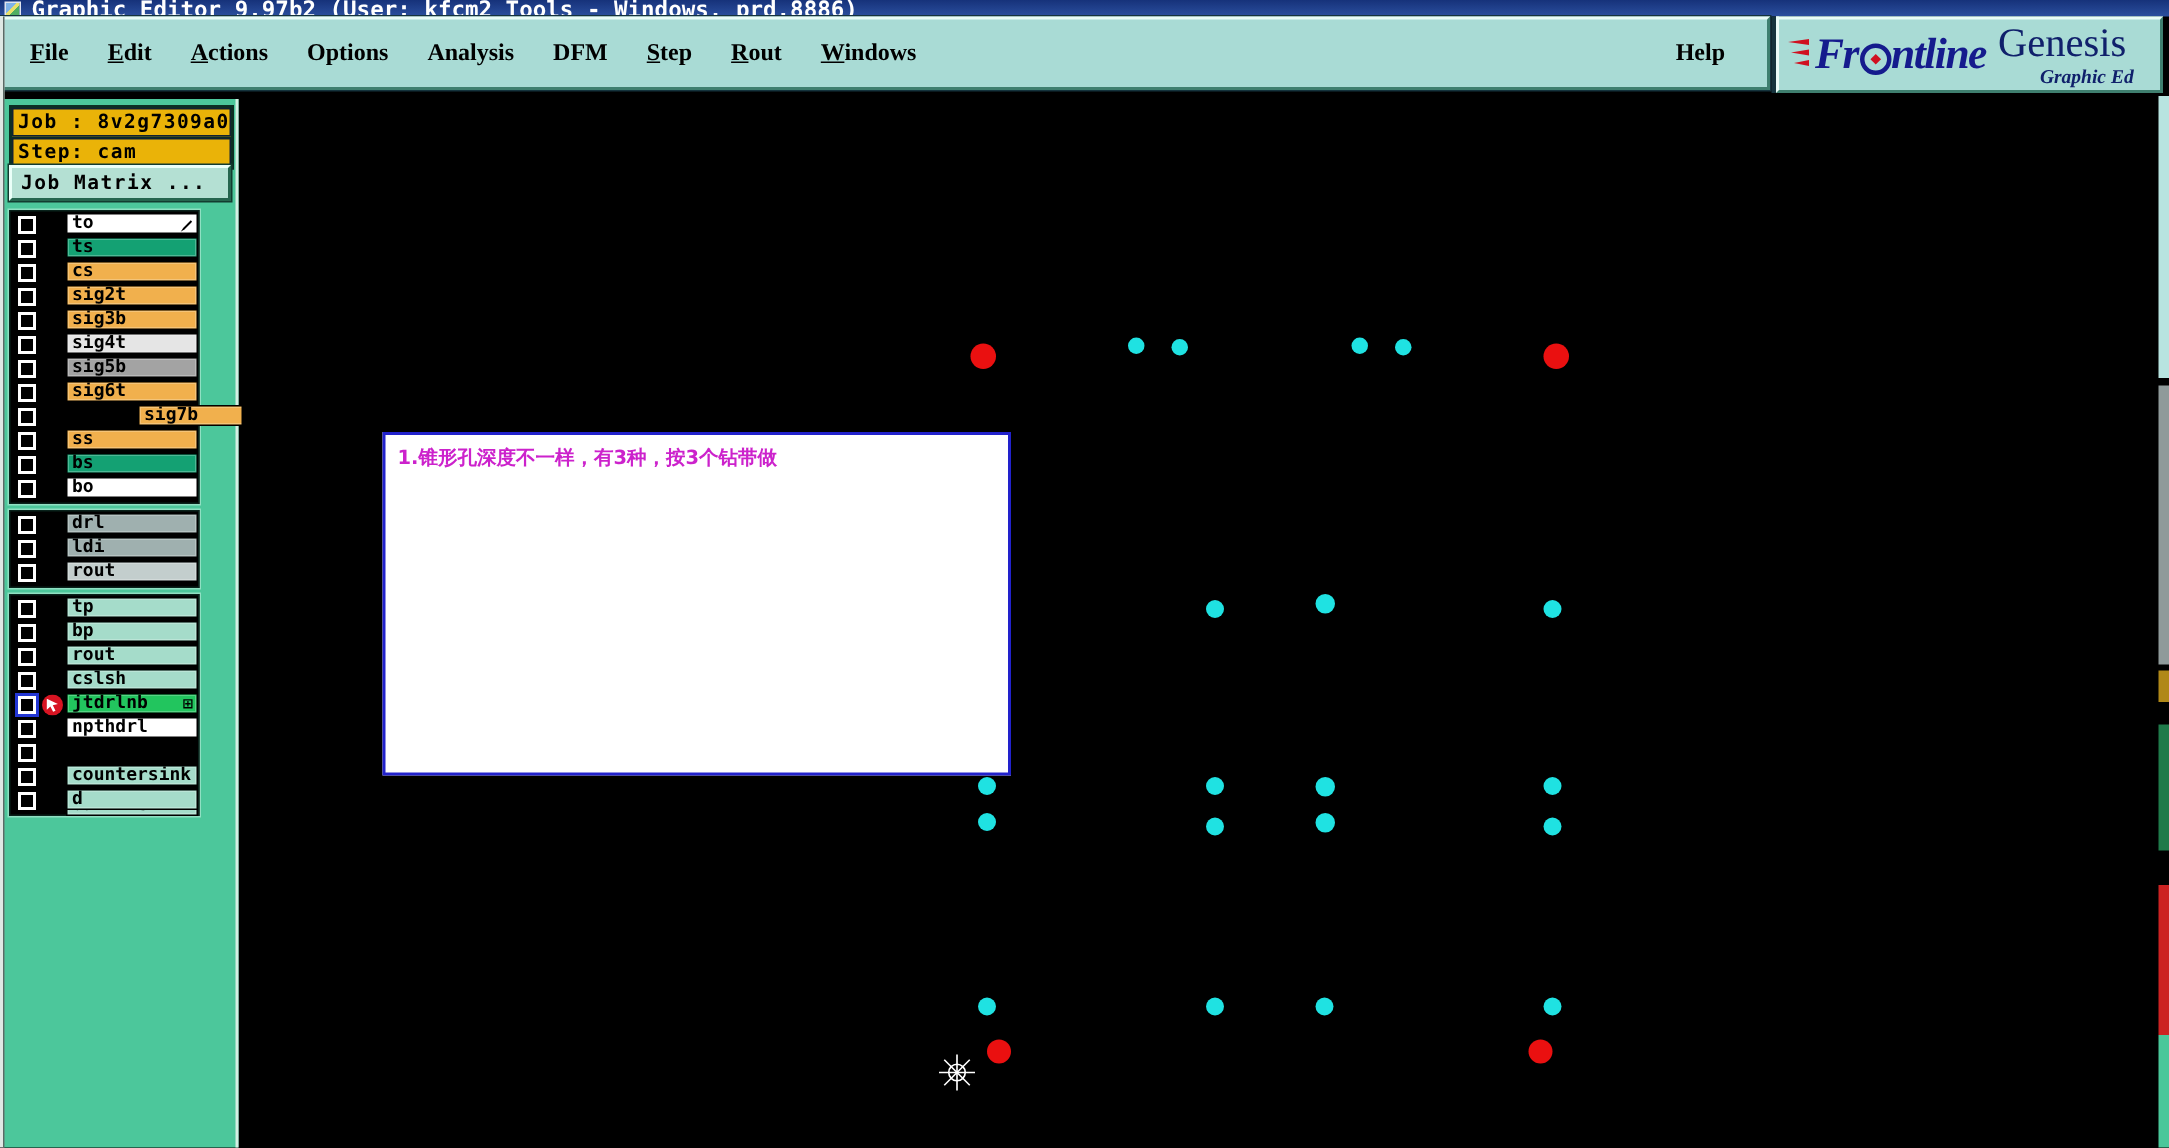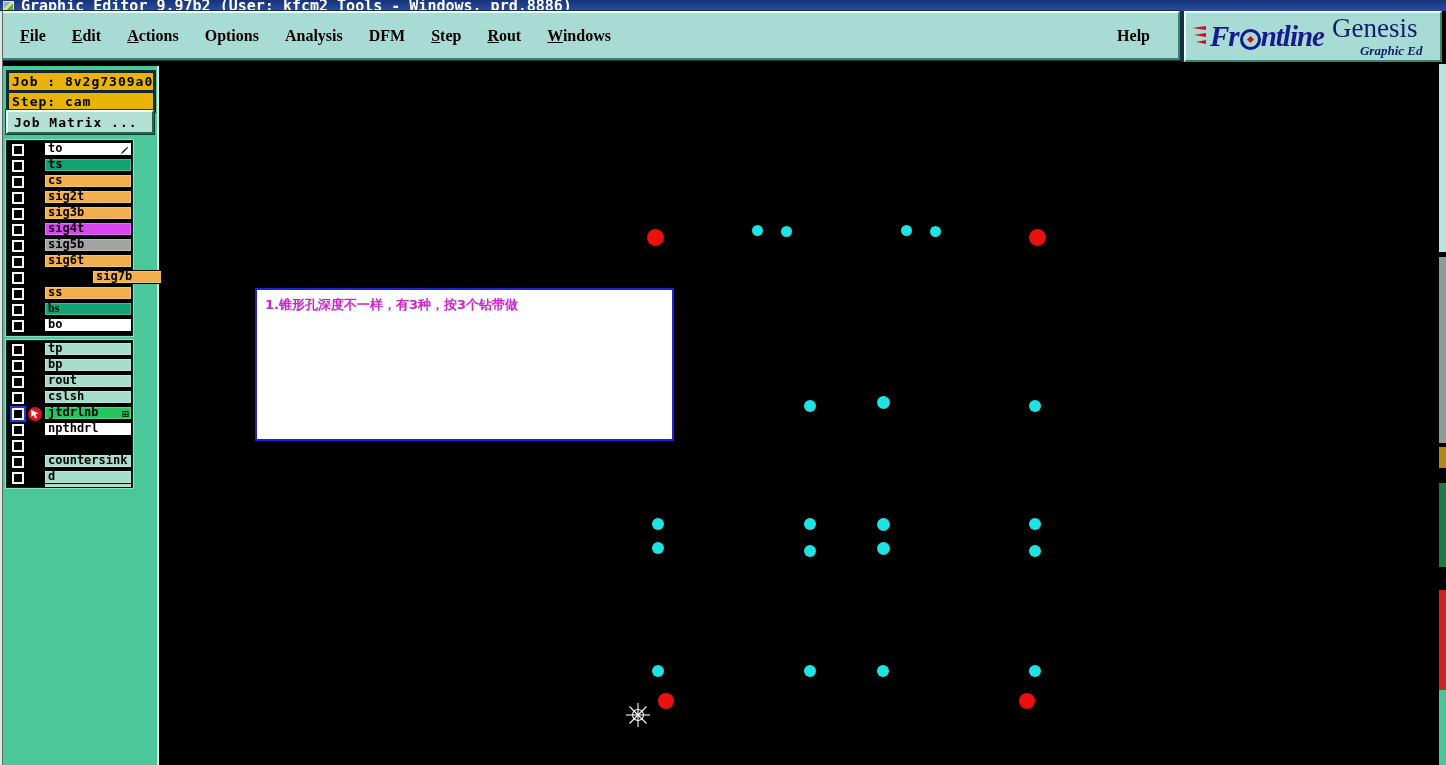--- a/index.html
+++ b/index.html
@@ -95,21 +95,21 @@
     box-sizing:border-box;font-family:"DejaVu Sans Mono",monospace;white-space:nowrap;overflow:hidden;
     display:flex;align-items:flex-end;cursor:pointer;
   }
   .bar-label{flex:1;}
   .bar-icon{flex:none;margin-right:2px;display:flex;align-items:center;}
   .grid-glyph{font-size:9px;line-height:9px;font-family:"DejaVu Sans",sans-serif;}
   
   #canvas{position:absolute;left:161px;top:66px;width:1277px;height:699px;background:#000;}
   .dot{position:absolute;border-radius:50%;}
   #note-box{
-    position:absolute;left:255px;top:288px;width:419px;height:153px;
+    position:absolute;left:255px;top:288px;width:419px;height:229px;
     background:#fff;border:2px solid #2222cc;box-sizing:border-box;
     padding:6px 8px;
   }
   #note-text{
     color:#cc22cc;font-size:13px;font-weight:bold;
     font-family:"DejaVu Sans",sans-serif;white-space:nowrap;
   }
   #cursor{position:absolute;}
   .strip-seg{position:absolute;left:1439px;width:7px;}
 </style>
@@ -197,21 +197,21 @@
           </div>
         </div>
         <div class="layer-row">
           <span class="layer-cb"></span>
           <div class="layer-bar" style="background: rgb(241, 176, 77);">
             <span class="bar-label">sig3b</span>
           </div>
         </div>
         <div class="layer-row">
           <span class="layer-cb"></span>
-          <div class="layer-bar" style="background: #d946ef;">
+          <div class="layer-bar" style="background: #e5e5e5;">
             <span class="bar-label">sig4t</span>
           </div>
         </div>
         <div class="layer-row">
           <span class="layer-cb"></span>
           <div class="layer-bar" style="background: #a3a3a3;">
             <span class="bar-label">sig5b</span>
           </div>
         </div>
         <div class="layer-row">
@@ -227,28 +227,48 @@
           </div>
         </div>
         <div class="layer-row">
           <span class="layer-cb"></span>
           <div class="layer-bar" style="background: rgb(241, 176, 77);">
             <span class="bar-label">ss</span>
           </div>
         </div>
         <div class="layer-row">
           <span class="layer-cb"></span>
-          <div class="layer-bar" style="background: rgb(20, 161, 115); font-family: Liberation Serif, serif;">
+          <div class="layer-bar" style="background: rgb(20, 161, 115);">
             <span class="bar-label">bs</span>
           </div>
         </div>
         <div class="layer-row">
           <span class="layer-cb"></span>
           <div class="layer-bar" style="background: rgb(255, 255, 255);">
             <span class="bar-label">bo</span>
+          </div>
+        </div>
+      </div>
+      <div class="layer-group">
+        <div class="layer-row">
+          <span class="layer-cb"></span>
+          <div class="layer-bar" style="background: rgb(159, 176, 175);">
+            <span class="bar-label">drl</span>
+          </div>
+        </div>
+        <div class="layer-row">
+          <span class="layer-cb"></span>
+          <div class="layer-bar" style="background: rgb(159, 176, 175);">
+            <span class="bar-label">ldi</span>
+          </div>
+        </div>
+        <div class="layer-row">
+          <span class="layer-cb"></span>
+          <div class="layer-bar" style="background: rgb(195, 206, 205);">
+            <span class="bar-label">rout</span>
           </div>
         </div>
       </div>
       <div class="layer-group">
         <div class="layer-row">
           <span class="layer-cb"></span>
           <div class="layer-bar" style="background: rgb(165, 220, 202);">
             <span class="bar-label">tp</span>
           </div>
         </div>

